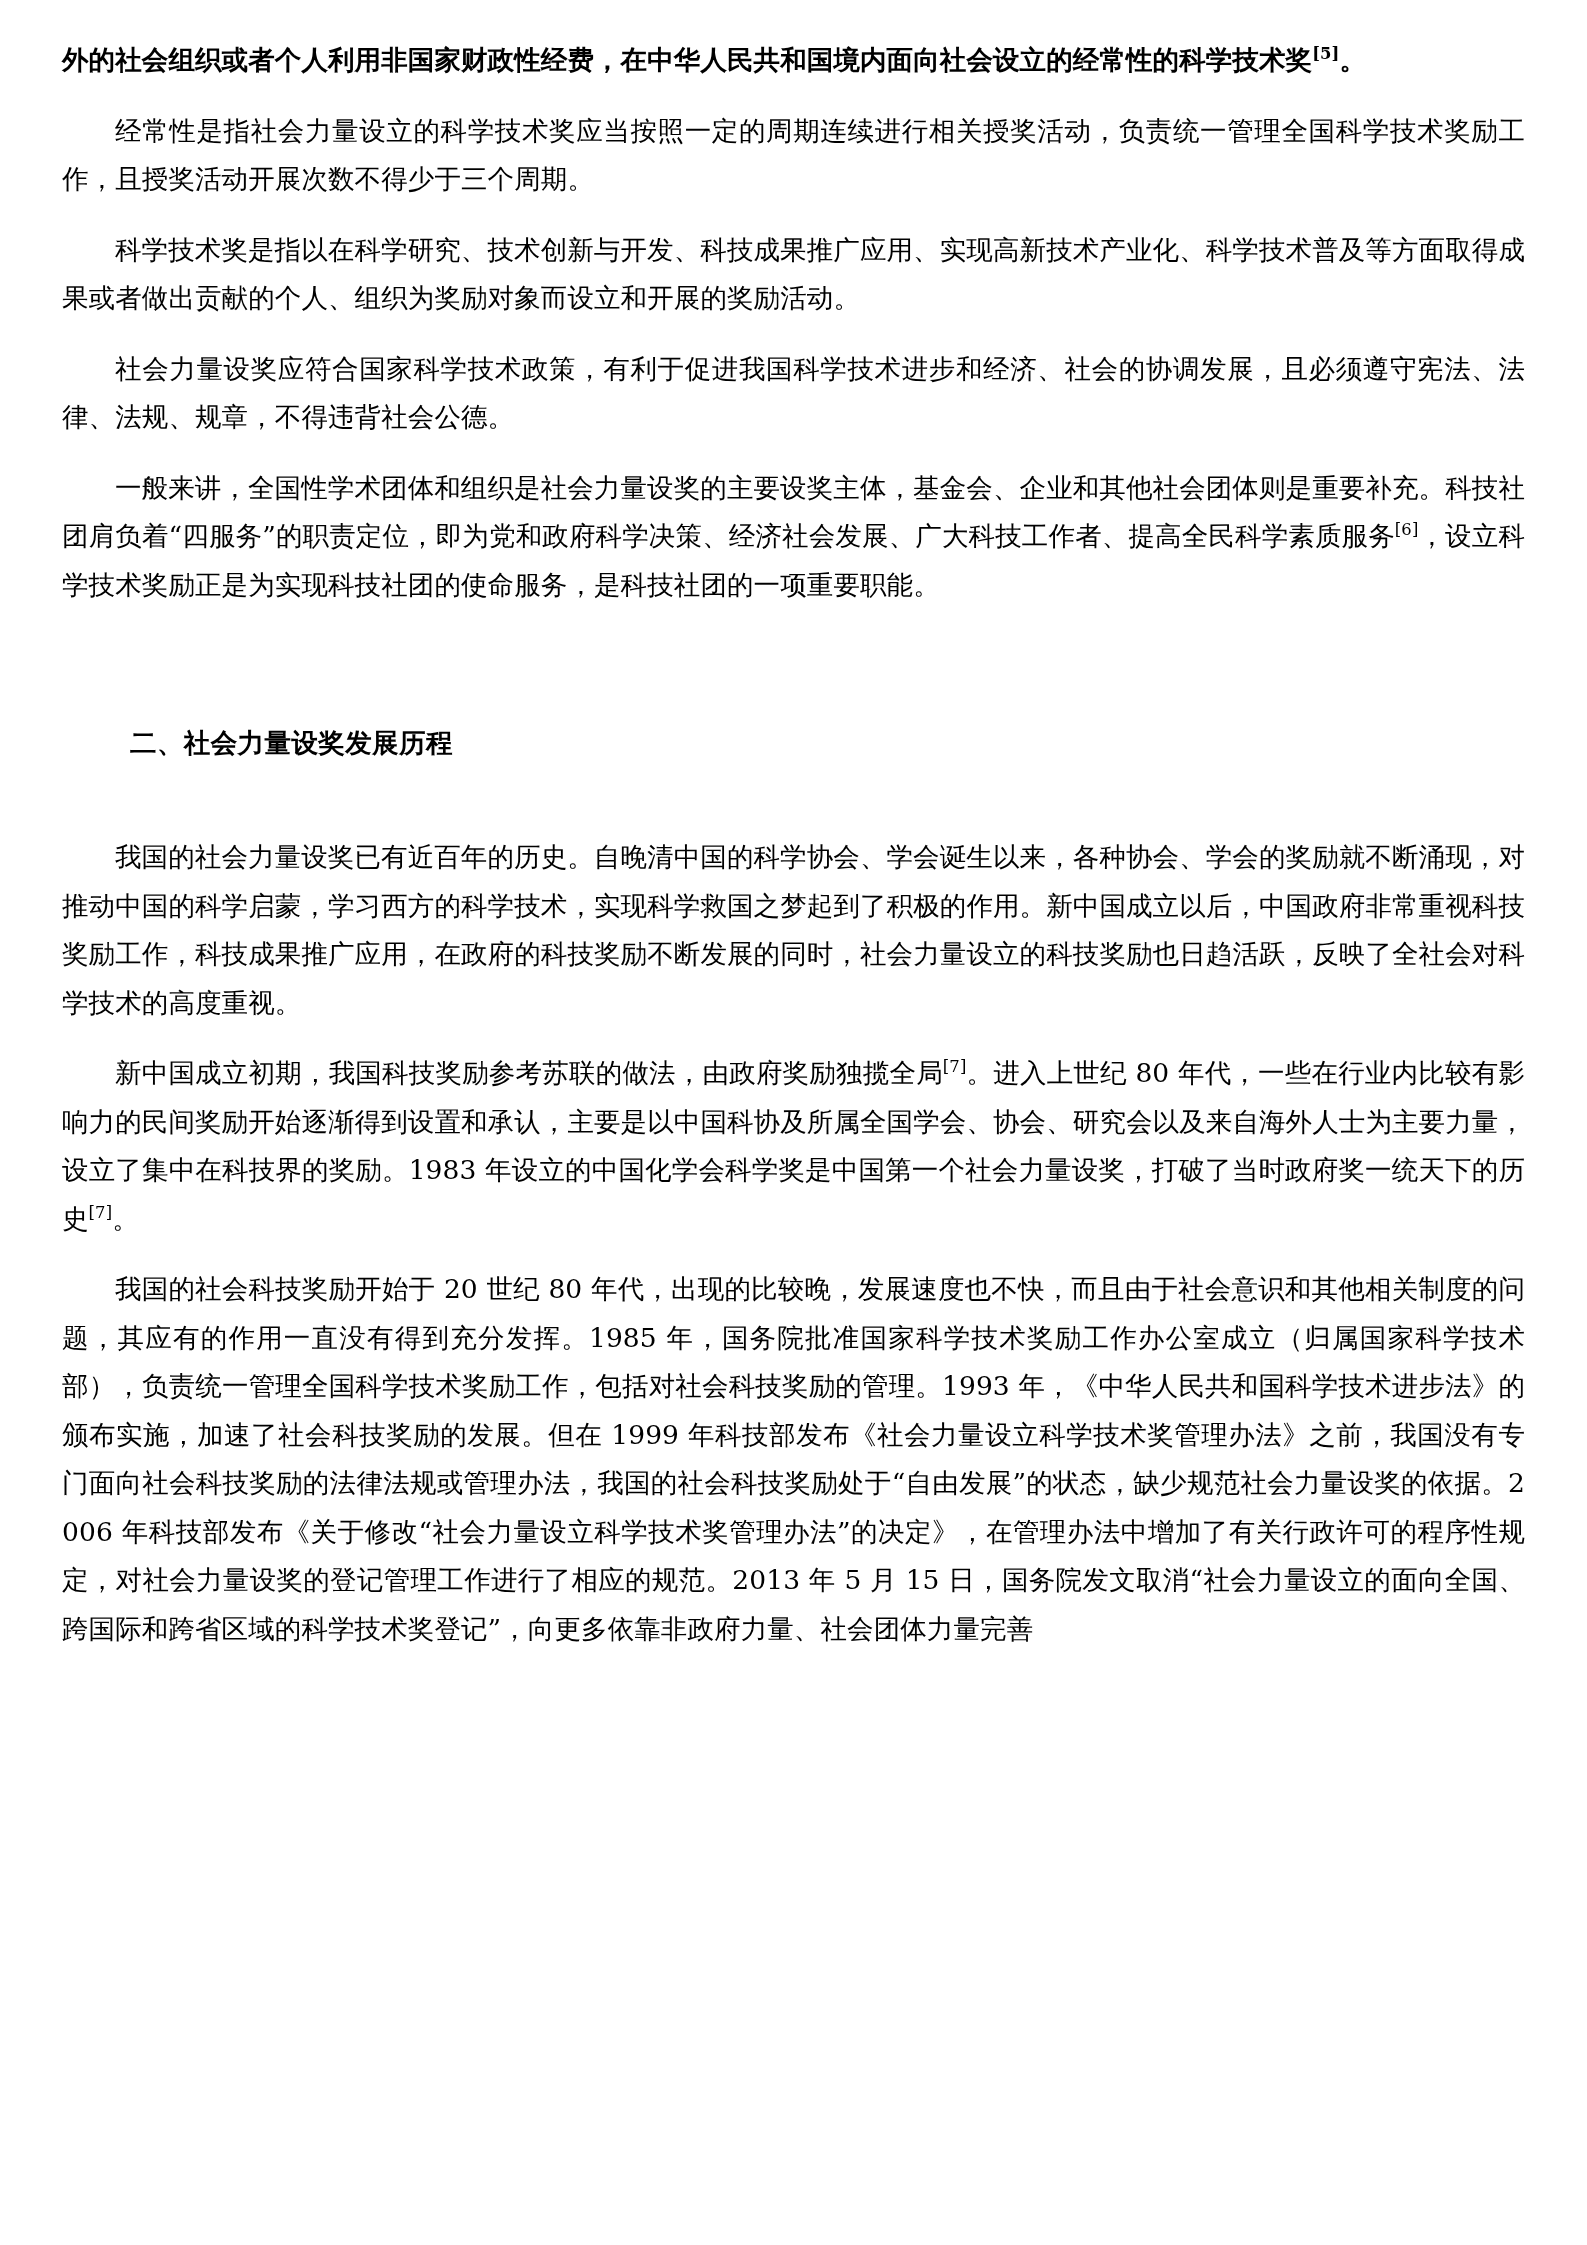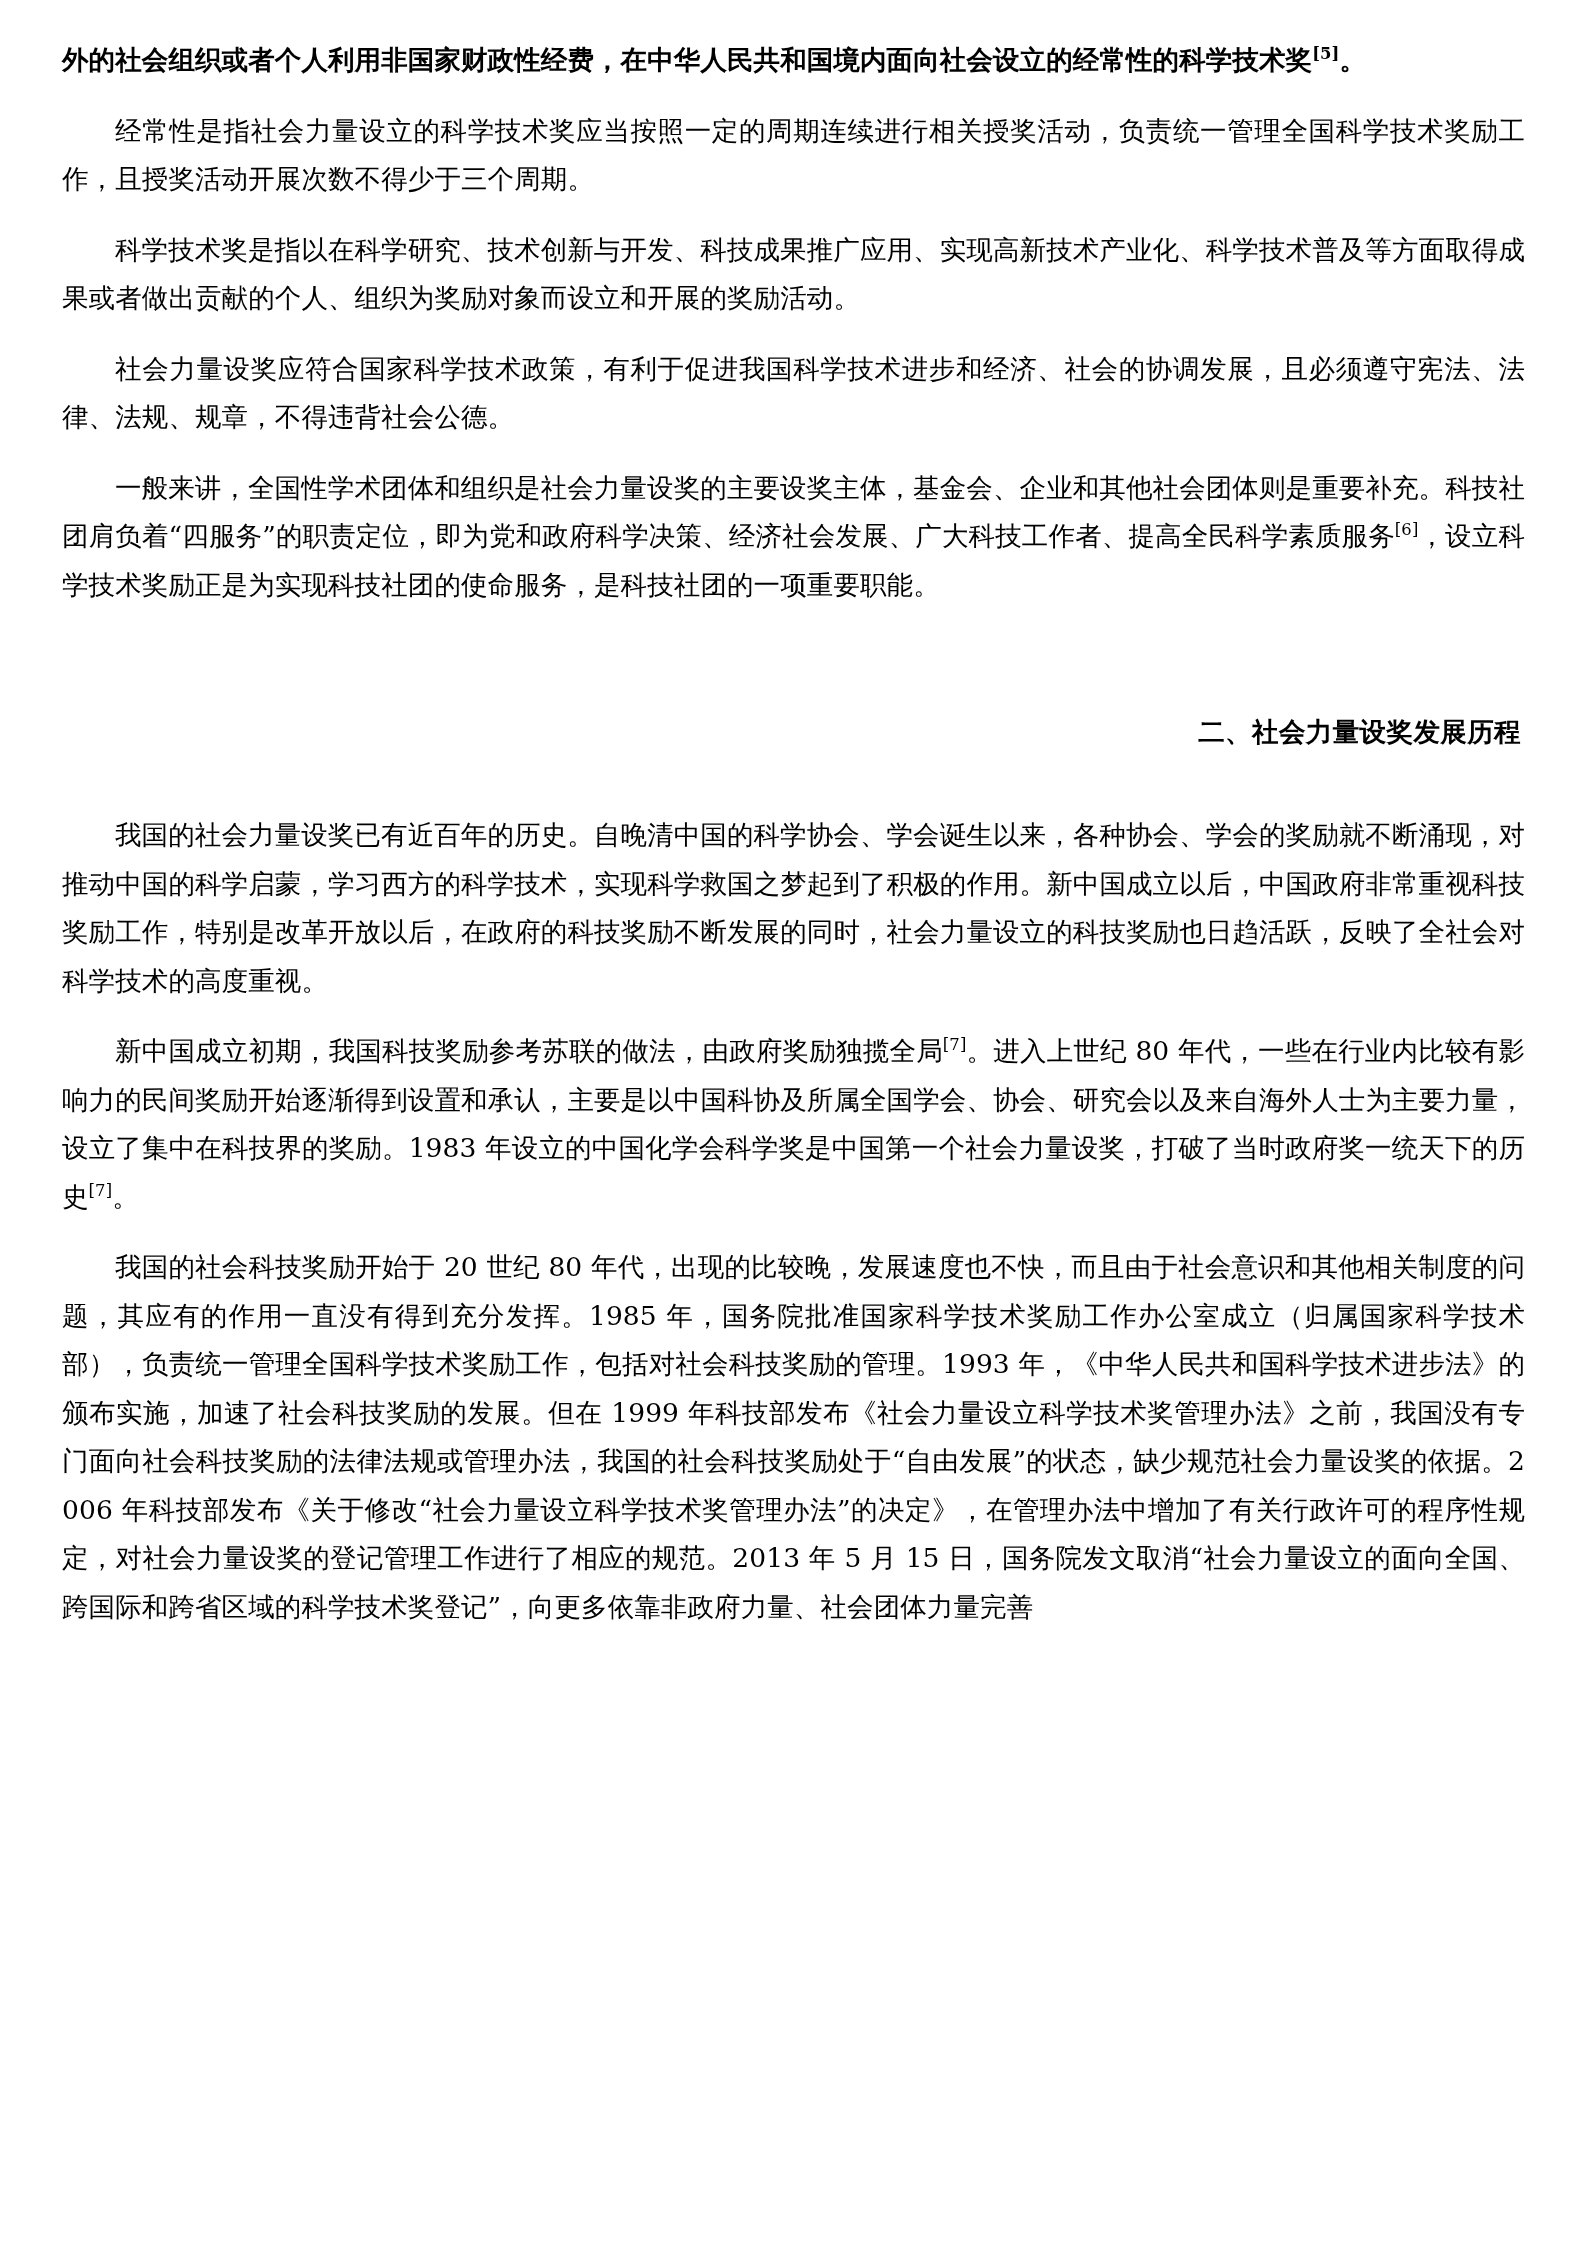--- a/index.html
+++ b/index.html
@@ -35,27 +35,26 @@
   p.continued {
     text-indent: 0;
   }
   p.indent {
     text-indent: 2em;
   }
   .gap-sm { height: 22px; }
   .gap-lg { height: 52px; }
   .gap-xl { height: 74px; }
   .heading {
-    margin: 4px;
+    margin: 15px;
     font-size: 26.5px;
     line-height: 46px;
     font-weight: bold;
     text-indent: 2em;
     letter-spacing: 0.4px;
-    text-align: right;
   }
   .bold-lead {
     font-weight: bold;
   }
   sup.fn {
     font-size: 0.62em;
     vertical-align: super;
     line-height: 0;
   }
 </style>
@@ -85,21 +84,21 @@
 
     <div class="gap-sm"></div>
 
 
     <div class="gap-xl"></div>
 
     <h2 class="heading">二、社会力量设奖发展历程</h2>
 
     <div class="gap-lg"></div>
 
-    <p class="para indent">我国的社会力量设奖已有近百年的历史。自晚清中国的科学协会、学会诞生以来，各种协会、学会的奖励就不断涌现，对推动中国的科学启蒙，学习西方的科学技术，实现科学救国之梦起到了积极的作用。新中国成立以后，中国政府非常重视科技奖励工作，特别是改革开放以后，在政府的科技奖励不断发展的同时，社会力量设立的科技奖励也日趋活跃，反映了全社会对科学技术的高度重视。</p>
+    <p class="para indent">我国的社会力量设奖已有近百年的历史。自晚清中国的科学协会、学会诞生以来，各种协会、学会的奖励就不断涌现，对推动中国的科学启蒙，学习西方的科学技术，实现科学救国之梦起到了积极的作用。新中国成立以后，中国政府非常重视科技奖励工作，科技成果推广应用，在政府的科技奖励不断发展的同时，社会力量设立的科技奖励也日趋活跃，反映了全社会对科学技术的高度重视。</p>
 
     <div class="gap-sm"></div>
 
     <p class="para indent">新中国成立初期，我国科技奖励参考苏联的做法，由政府奖励独揽全局<sup class="fn">[7]</sup>。进入上世纪 80 年代，一些在行业内比较有影响力的民间奖励开始逐渐得到设置和承认，主要是以中国科协及所属全国学会、协会、研究会以及来自海外人士为主要力量，设立了集中在科技界的奖励。1983 年设立的中国化学会科学奖是中国第一个社会力量设奖，打破了当时政府奖一统天下的历史<sup class="fn">[7]</sup>。</p>
 
     <div class="gap-sm"></div>
 
     <p class="para indent">我国的社会科技奖励开始于 20 世纪 80 年代，出现的比较晚，发展速度也不快，而且由于社会意识和其他相关制度的问题，其应有的作用一直没有得到充分发挥。1985 年，国务院批准国家科学技术奖励工作办公室成立（归属国家科学技术部），负责统一管理全国科学技术奖励工作，包括对社会科技奖励的管理。1993 年，《中华人民共和国科学技术进步法》的颁布实施，加速了社会科技奖励的发展。但在 1999 年科技部发布《社会力量设立科学技术奖管理办法》之前，我国没有专门面向社会科技奖励的法律法规或管理办法，我国的社会科技奖励处于“自由发展”的状态，缺少规范社会力量设奖的依据。2006 年科技部发布《关于修改“社会力量设立科学技术奖管理办法”的决定》，在管理办法中增加了有关行政许可的程序性规定，对社会力量设奖的登记管理工作进行了相应的规范。2013 年 5 月 15 日，国务院发文取消“社会力量设立的面向全国、跨国际和跨省区域的科学技术奖登记”，向更多依靠非政府力量、社会团体力量完善</p>
 
   </div>

